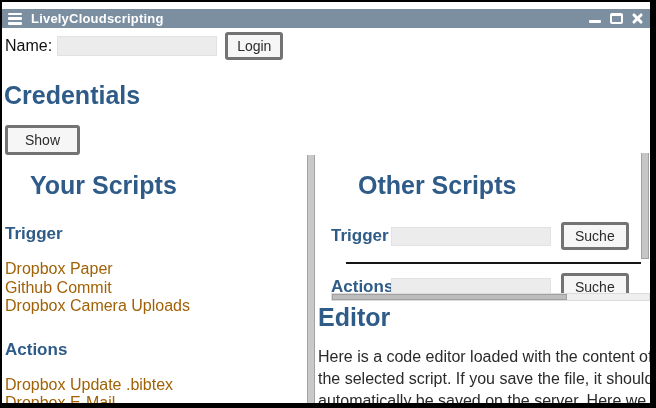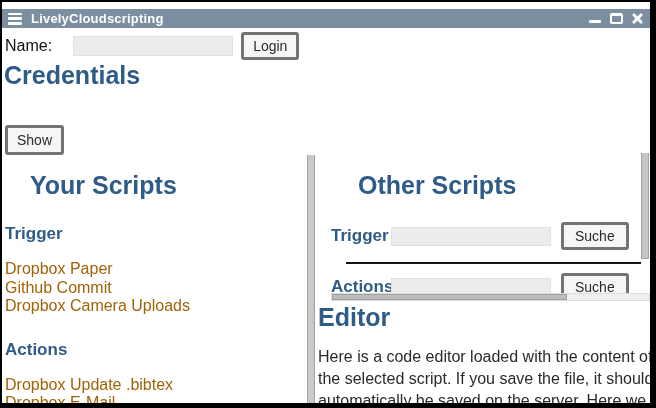--- a/index.html
+++ b/index.html
@@ -36,40 +36,40 @@
   .btn-close i:first-child { transform: rotate(45deg); }
   .btn-close i:last-child { transform: rotate(-45deg); }
 
   
   .content { position: relative; width: 648px; height: 382px; background: #fff; overflow: hidden; }
 
   h1.blue { font-size: 25px; line-height: 29px; font-weight: bold; color: #2e5b87; }
   .sub-label { font-size: 17px; font-weight: bold; color: #2e5b87; }
 
   .login-row { position: absolute; top: 4px; left: 3px; display: flex; align-items: center; }
-  .login-row label { font-size: 16px; color: #111; margin-right: 21px; }
+  .login-row label { font-size: 16px; color: #111; margin-right: 5px; }
   .text-input {
     width: 160px; height: 20px;
     background: #ececec; border: 1px solid #e2e2e2;
     font-size: 13px; padding: 0 4px; outline: none;
   }
   .btn {
     background: #f6f6f6;
     border: 3px solid #737373;
     border-radius: 3px;
     color: #2b2b2b;
     font-size: 14px;
     font-family: "Liberation Sans", sans-serif;
     padding: 3px 9px;
     cursor: pointer;
   }
   .login-row .btn { margin-left: 8px; }
 
-  .credentials-h { position: absolute; top: 33px; left: 2px; }
-  .show-btn { position: absolute; top: 97px; left: 3px; padding: 4px 9px; }
+  .credentials-h { position: absolute; top: 53px; left: 2px; }
+  .show-btn { position: absolute; top: 97px; left: 3px; padding: 4px 17px; }
 
   
   .columns { position: absolute; top: 125px; left: 0; right: 0; bottom: 0; display: flex; }
 
   .left-col { width: 305px; padding-left: 2px; overflow: hidden; }
   .left-col h1 { margin: 18px 0 0 26px; }
   .left-col .sub-label { margin: 24px 0 0 1px; }
   .script-list { margin: 16px 0 0 1px; }
   .list-item { font-size: 16px; line-height: 18.5px; color: #a16207; cursor: pointer; white-space: nowrap; }
 

